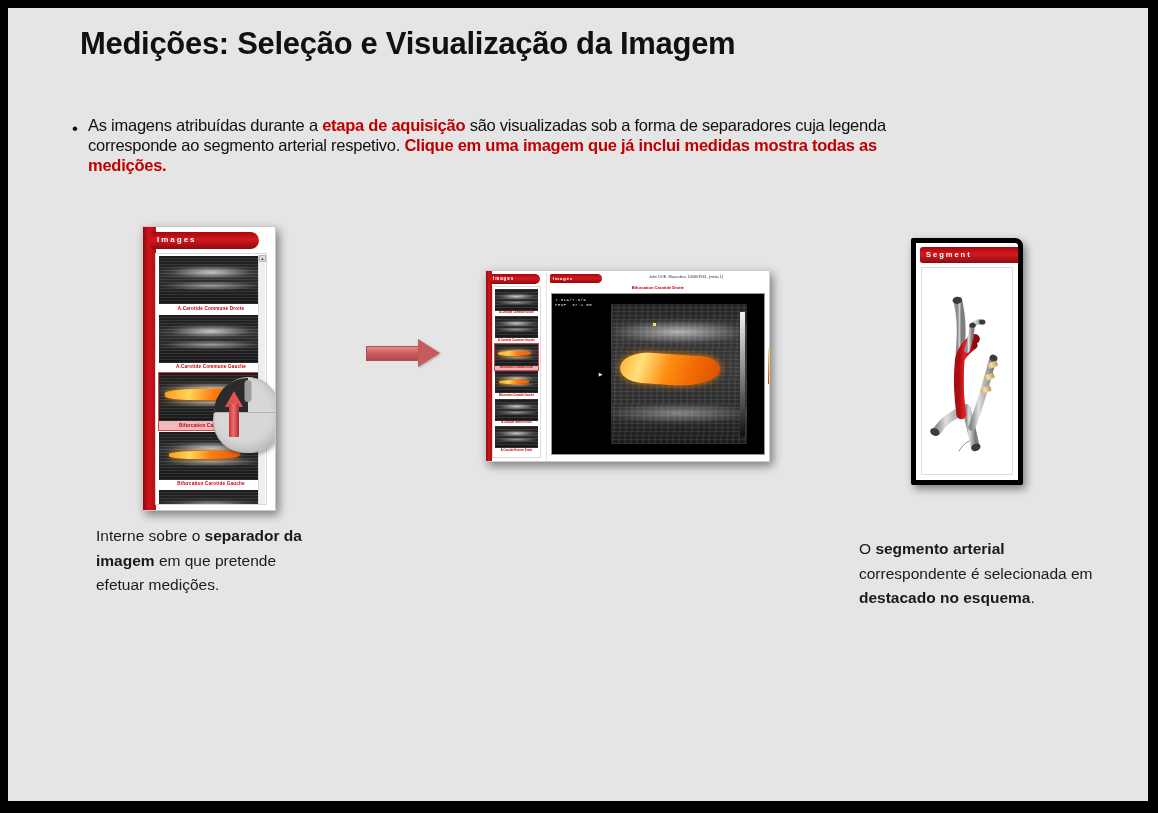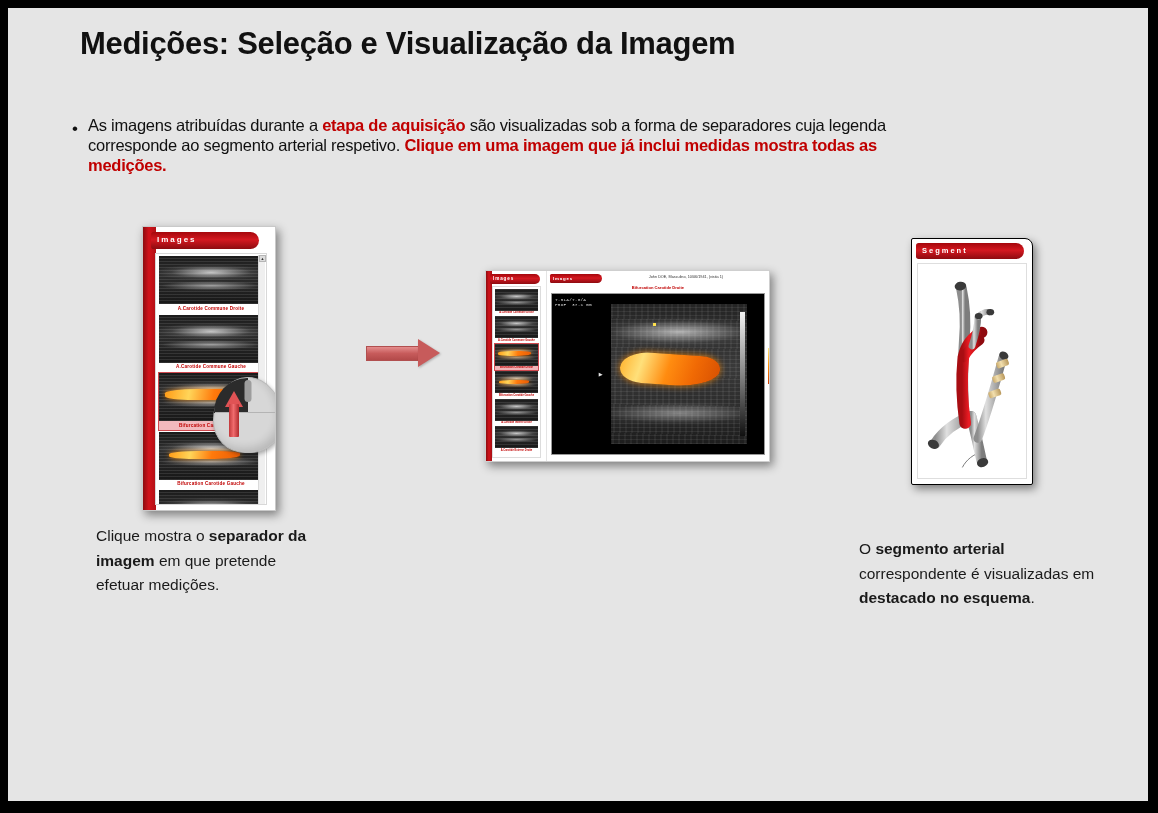--- a/index.html
+++ b/index.html
@@ -281,21 +281,21 @@
     position: absolute; left: 22%; top: 48%;
     color: #e8e8e8; font-size: 5px;
   }
   .vw-dot {
     position: absolute; left: 31%; top: 14%; width: 3px; height: 3px;
     background: #ffe14d;
   }
 
   
   #panel-segment { left: 903px; top: 230px; width: 122px; height: 247px; }
-  #panel-segment .shot { width: 122px; height: 247px; border: 1px solid #000000; border-radius: 2px 8px 2px 2px; }
+  #panel-segment .shot { width: 112px; height: 247px; border: 5px solid #000000; border-radius: 2px 8px 2px 2px; }
   .seg-header {
     position: absolute; left: 4px; top: 4px; width: 108px; height: 16px;
     background: linear-gradient(to bottom,#a5070c,#d41820 45%,#8d0b10);
     border-radius: 3px 9px 9px 3px;
     color: #fff; font-size: 7.5px; font-weight: bold;
     letter-spacing: 2px; padding: 3px 0 0 6px;
   }
   .seg-body {
     position: absolute; left: 5px; top: 24px; right: 5px; bottom: 5px;
     background: #fff; border: 1px solid #dedede;
@@ -510,19 +510,19 @@
             <g>
               <rect x="73" y="126" width="13" height="7" rx="2" fill="url(#cg)" transform="rotate(-20 79 129)"></rect>
               <rect x="77" y="110" width="13" height="7" rx="2" fill="url(#cg)" transform="rotate(-20 83 113)"></rect>
               <rect x="81" y="95" width="13" height="7" rx="2" fill="url(#cg)" transform="rotate(-20 87 98)"></rect>
             </g>
           </svg>
         </div>
       </div>
     </div>
 
-    <div class="caption" id="caption-1"><span>Clique mostra o </span><b>separador da imagem</b><span> em que pretende efetuar medições.</span></div>
-
-
-    <div class="caption" id="caption-3"><span>O </span><b>segmento arterial</b><span> correspondente é visualizadas em </span><b>destacado no esquema</b><span>.</span></div>
+    <div class="caption" id="caption-1"><span>Interne sobre o </span><b>separador da imagem</b><span> em que pretende efetuar medições.</span></div>
+
+
+    <div class="caption" id="caption-3"><span>O </span><b>segmento arterial</b><span> correspondente é selecionada em </span><b>destacado no esquema</b><span>.</span></div>
 
   </div>
 </div>
 
 </body></html>

